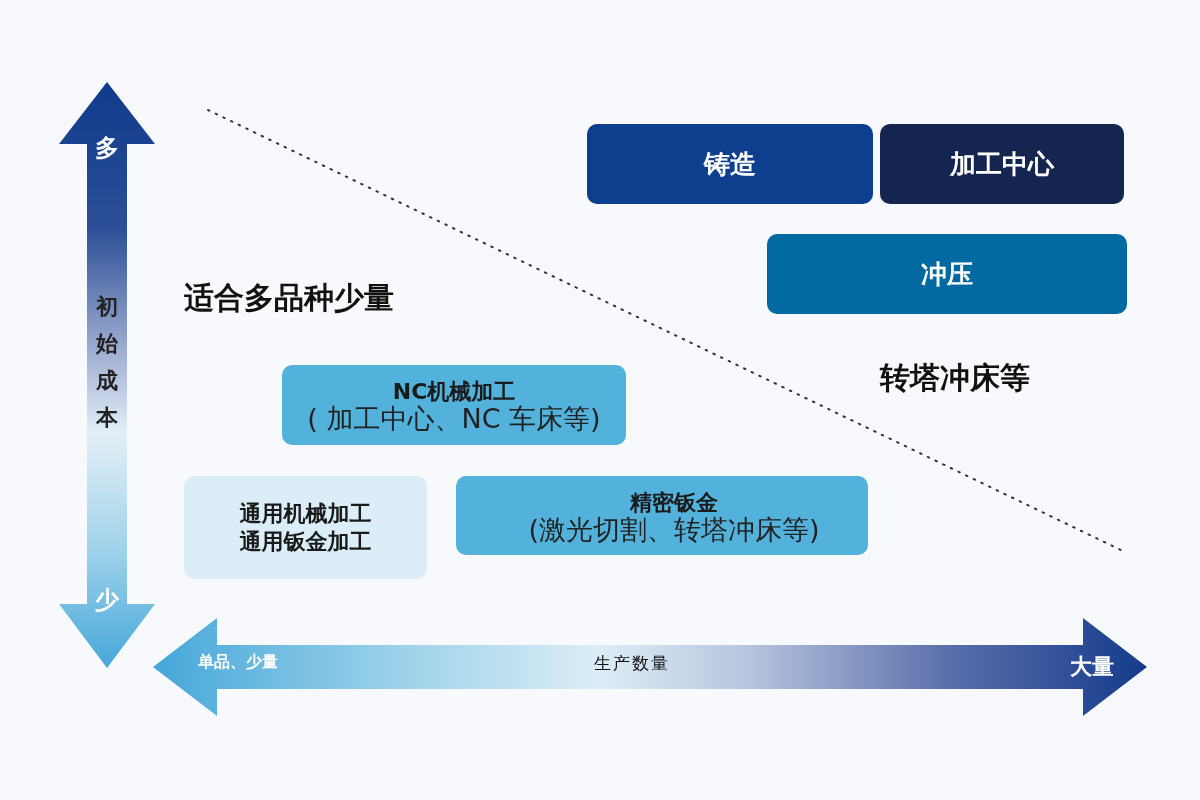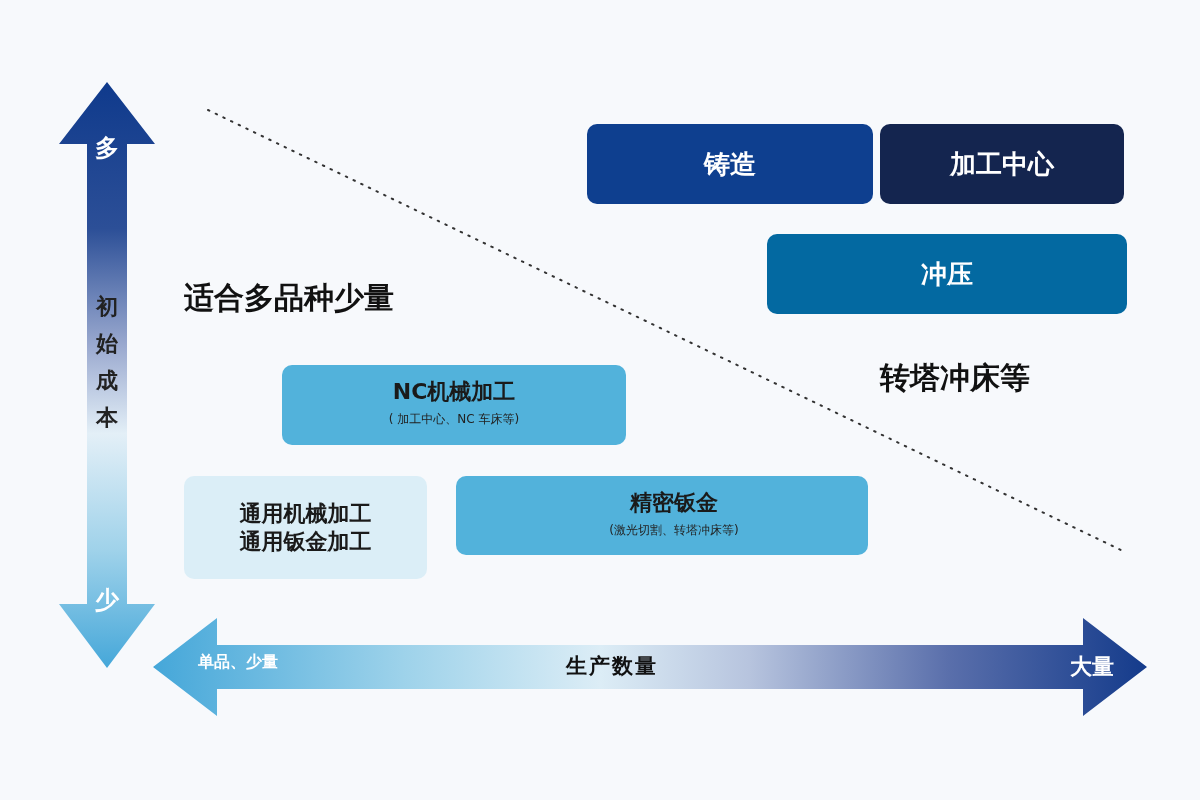--- a/index.html
+++ b/index.html
@@ -3,21 +3,21 @@
 <meta charset="utf-8">
 <style>
   html,body{margin:0;padding:0;}
   body{width:1200px;height:800px;background:#f7f9fc;position:relative;overflow:hidden;
        font-family:"DejaVu Sans","Liberation Sans",sans-serif;}
   .abs{position:absolute;}
   .box{position:absolute;border-radius:10px;display:flex;flex-direction:column;align-items:center;justify-content:center;text-align:center;}
   .dark-box{color:#fff;font-weight:bold;font-size:26px;}
   .light-box{color:#1a1a1a;}
   .box .main{font-weight:bold;font-size:22px;line-height:28px;}
-  .box .sub{font-size:12px;line-height:26px;color:#222;}
+  .box .sub{font-size:27px;line-height:26px;color:#222;}
   .big-label{font-weight:bold;font-size:30px;color:#111;}
   .vert-char{position:absolute;width:40px;text-align:center;font-weight:bold;}
 </style>
 </head>
 <body>
 
 <svg class="abs" style="left:0;top:0" width="1200" height="800">
   <line x1="208" y1="110" x2="1125" y2="552" stroke="#333" stroke-width="2" stroke-dasharray="1.5 7" stroke-linecap="round"></line>
 </svg>
 
@@ -50,21 +50,21 @@
       <stop offset="0.25" stop-color="#9dd2ea"></stop>
       <stop offset="0.45" stop-color="#dcedf6"></stop>
       <stop offset="0.6" stop-color="#b7c4de"></stop>
       <stop offset="0.8" stop-color="#5a6fab"></stop>
       <stop offset="1" stop-color="#143b8b"></stop>
     </linearGradient>
   </defs>
   <polygon points="0,52 64,3 64,30 930,30 930,3 994,52 930,101 930,74 64,74 64,101" fill="url(#hg)"></polygon>
 </svg>
 <div class="abs" style="left:198px;top:652px;color:#fff;font-weight:bold;font-size:16px;">单品、少量</div>
-<div class="abs" style="left:566px;top:652px;color:#111;font-weight:bold;font-size:21px;letter-spacing:2px;">生产数量</div>
+<div class="abs" style="left:594px;top:652px;color:#111;font-weight:normal;font-size:17px;letter-spacing:2px;">生产数量</div>
 <div class="abs" style="left:1042px;top:652px;color:#fff;font-weight:bold;font-size:22px;margin-left:28px;">大量</div>
 
 <div class="abs big-label" style="left:184px;top:278px;">适合多品种少量</div>
 <div class="abs big-label" style="left:880px;top:358px;">转塔冲床等</div>
 
 <div class="box dark-box" style="left:587px;top:124px;width:286px;height:80px;background:#0e3f8f;align-items:center;">
   <span>铸造</span>
 </div>
 <div class="box dark-box" style="left:880px;top:124px;width:244px;height:80px;background:#14254f;">
   <span>加工中心</span>

